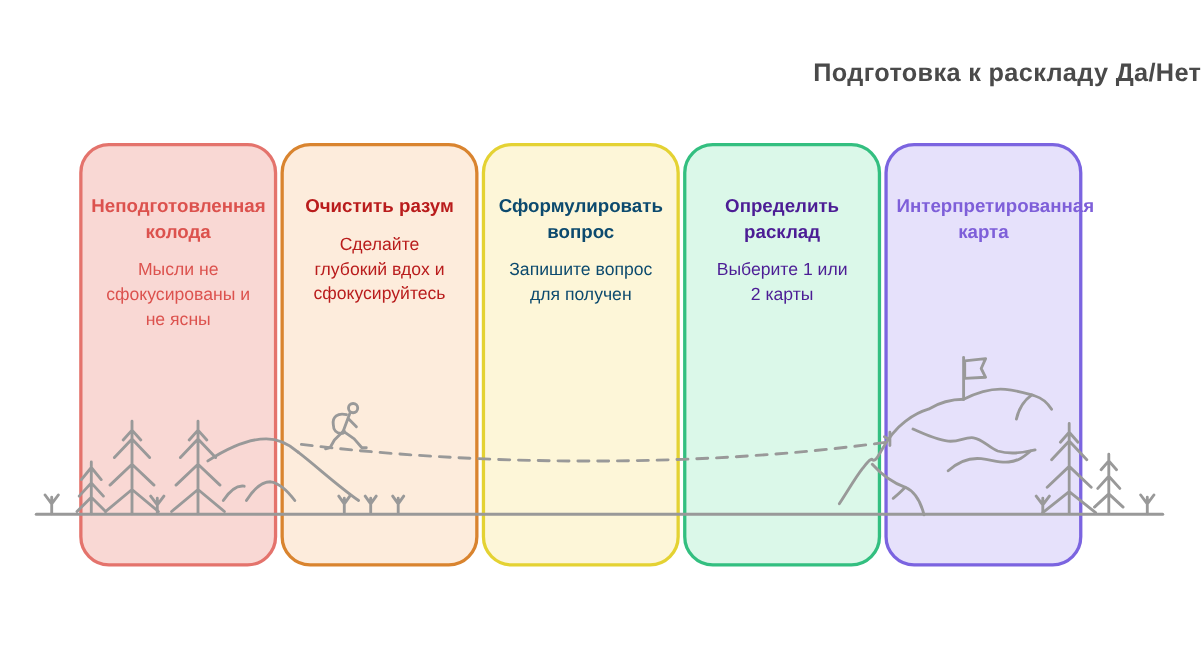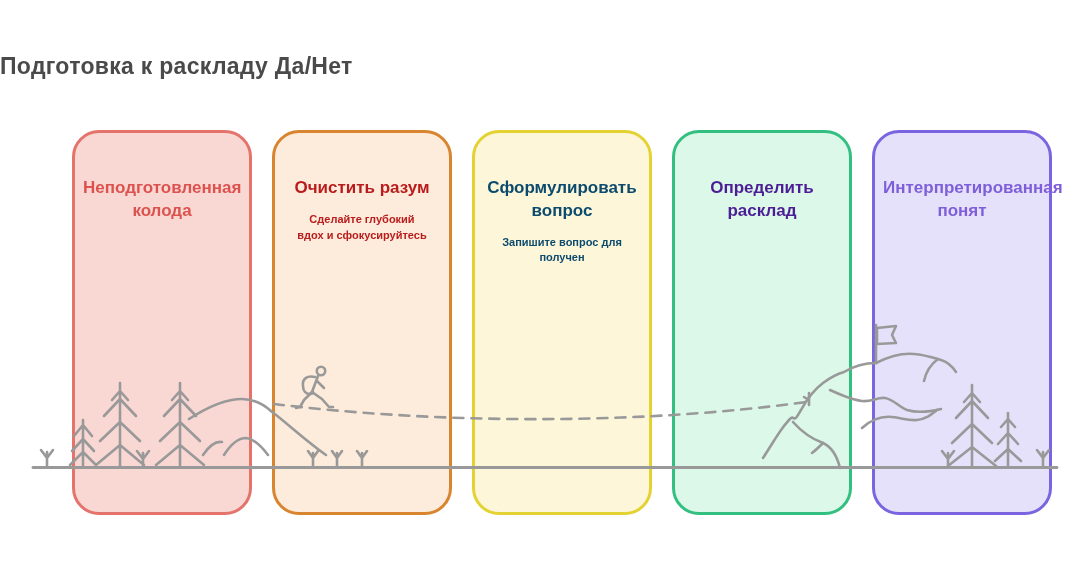--- a/index.html
+++ b/index.html
@@ -5,42 +5,42 @@
   html,body{margin:0;padding:0;}
   body{
     width:1092px;height:588px;
     background:#ffffff;
     font-family:"Liberation Sans", sans-serif;
     overflow:hidden;
   }
   .stage{position:relative;width:1092px;height:588px;background:#fff;}
   .diagram-title{
     position:absolute;top:53px;left:0;right:0;
-    margin:0;text-align:left;
+    margin:0;text-align:right;
     font-size:23px;font-weight:bold;letter-spacing:.3px;
     color:#4a4a4a;
   }
   .cards-row{
     position:absolute;left:72px;top:130px;
-    display:flex;gap:20px;
+    display:flex;gap:3px;
   }
   .stage-card{
     width:180px;height:385px;
     box-sizing:border-box;
     border:3px solid #ccc;
     border-radius:27px;
     padding:44px 8px 0;
     text-align:center;
   }
   .card-title{
     font-size:17px;font-weight:bold;line-height:1.35;
     margin:0;overflow:visible;white-space:normal;
   }
   .card-desc{
-    font-size:11px;font-weight:bold;line-height:1.42;
+    font-size:16px;font-weight:normal;line-height:1.42;
     margin:12px 0 0;padding:0 13px;
   }
   svg.illu{
     position:absolute;left:0;top:320px;
     width:1092px;height:170px;
     pointer-events:none;
   }
   svg.illu path, svg.illu circle{
     fill:none;
     stroke:var(--ill-stroke,#999999);
@@ -54,34 +54,36 @@
 </head>
 <body>
 
 <div class="stage">
 
   <h1 class="diagram-title" style="color: rgb(74, 74, 74);">Подготовка к раскладу Да/Нет</h1>
 
   <div class="cards-row">
     <div class="stage-card" style="background-color: rgb(249, 216, 212); border-color: rgb(228, 115, 108); color: rgb(220, 82, 78);">
       <div class="card-title">Неподготовленная колода</div>
+      <div class="card-desc">Мысли не сфокусированы и не ясны</div>
     </div>
     <div class="stage-card" style="background-color: rgb(253, 236, 220); border-color: rgb(217, 132, 47); color: #b91c1c;">
       <div class="card-title">Очистить разум</div>
       <div class="card-desc">Сделайте глубокий вдох и сфокусируйтесь</div>
     </div>
     <div class="stage-card" style="background-color: rgb(253, 246, 216); border-color: rgb(228, 210, 51); color: #0c4a6e;">
       <div class="card-title">Сформулировать вопрос</div>
       <div class="card-desc">Запишите вопрос для получен</div>
     </div>
     <div class="stage-card" style="background-color: rgb(219, 248, 233); border-color: rgb(51, 191, 128); color: #4c1d95;">
       <div class="card-title">Определить расклад</div>
+      <div class="card-desc">Выберите 1 или 2 карты</div>
     </div>
     <div class="stage-card" style="background-color: rgb(230, 225, 251); border-color: rgb(123, 100, 224); color: rgb(126, 95, 217);">
-      <div class="card-title">Интерпретированная понят</div>
+      <div class="card-title">Интерпретированная карта</div>
     </div>
   </div>
 
   <svg class="illu" viewBox="0 0 1092 170">
 
     <g>
       <path d="M 83,100 V 147 M 74,116 L 83,105 L 92,116 M 72,131 L 83,119 L 94,131 M 70,145 L 83,132 L 96,145"></path>
       <path d="M 120,63 V 147 M 112,80 L 120,71 L 128,80 M 104,96 L 120,79 L 136,96 M 100,121 L 120,102 L 140,121 M 96,145 L 120,125 L 144,145"></path>
       <path d="M 180,63 V 147 M 172,80 L 180,71 L 188,80 M 164,96 L 180,79 L 196,96 M 160,121 L 180,102 L 200,121 M 156,145 L 180,125 L 204,145"></path>
     </g>

